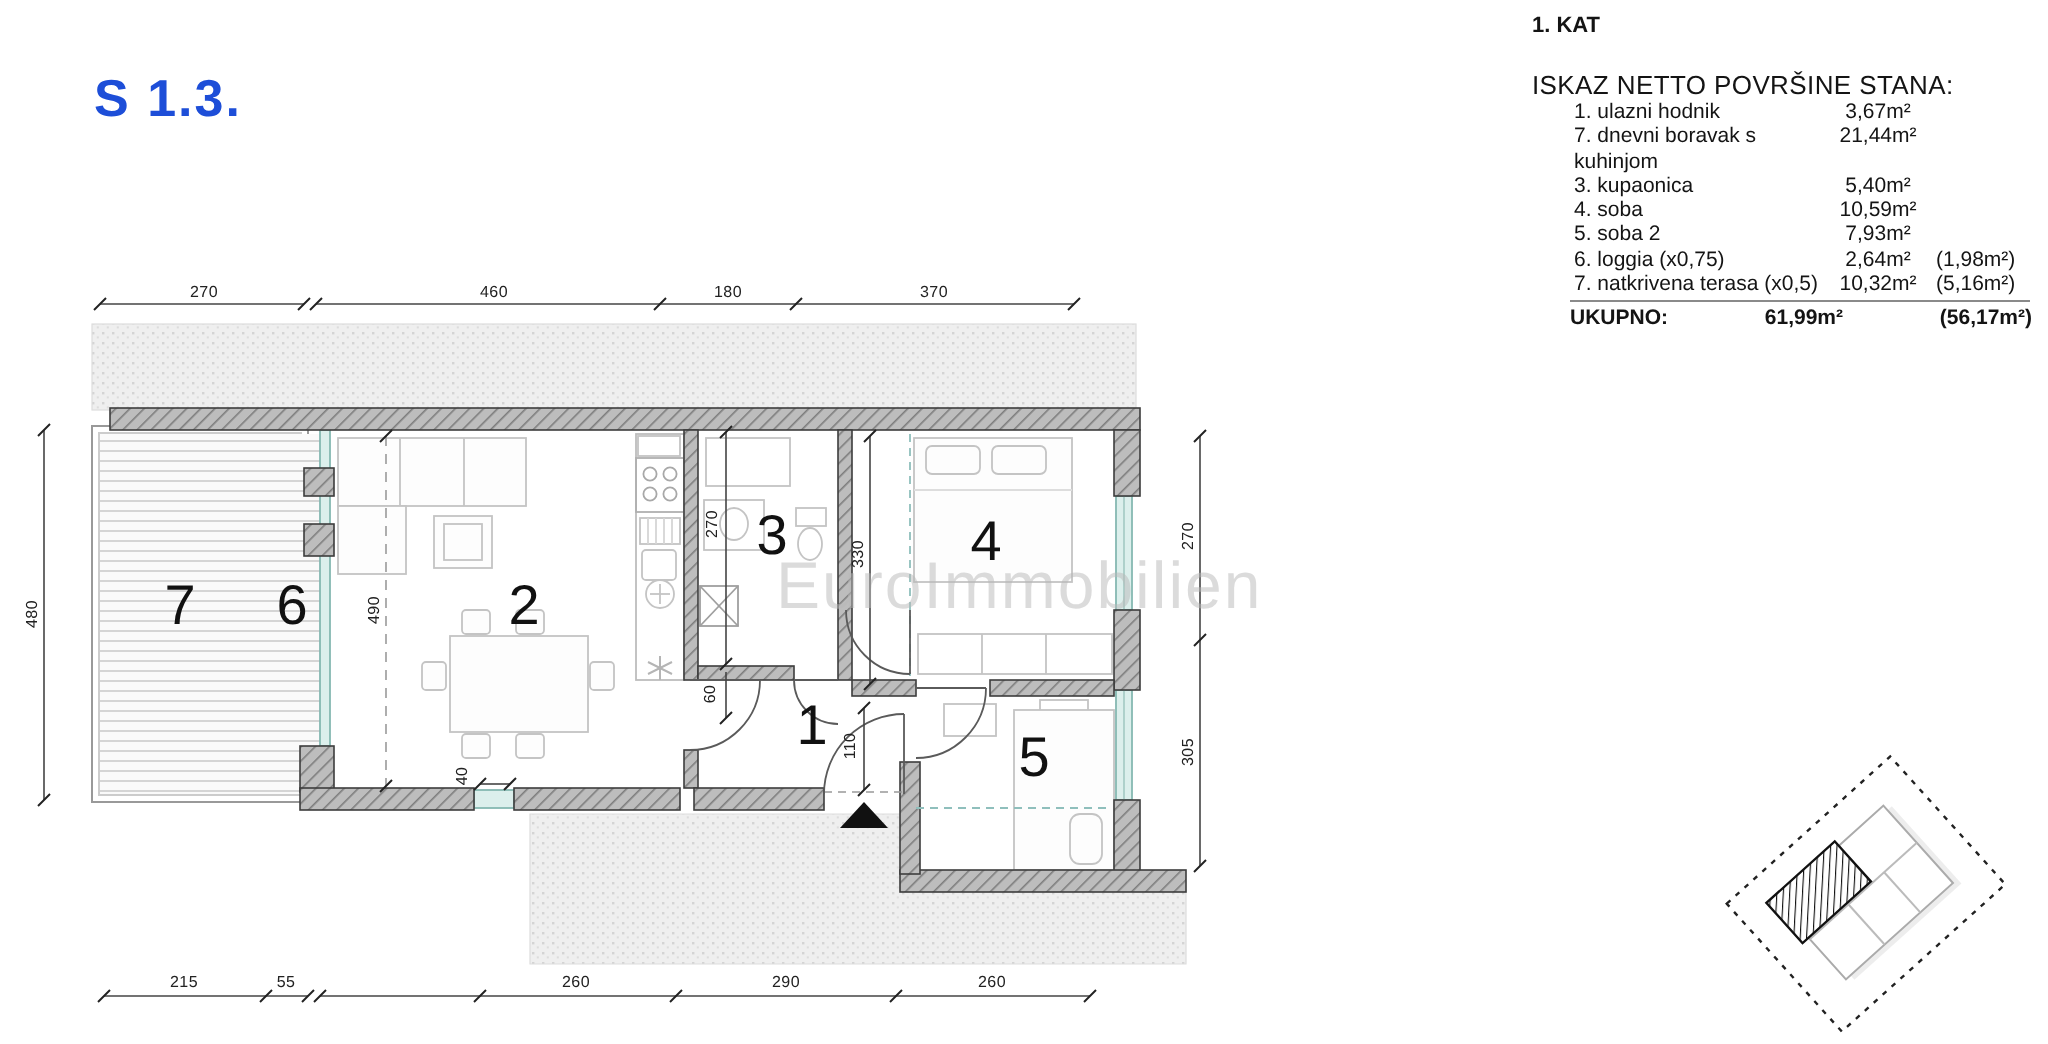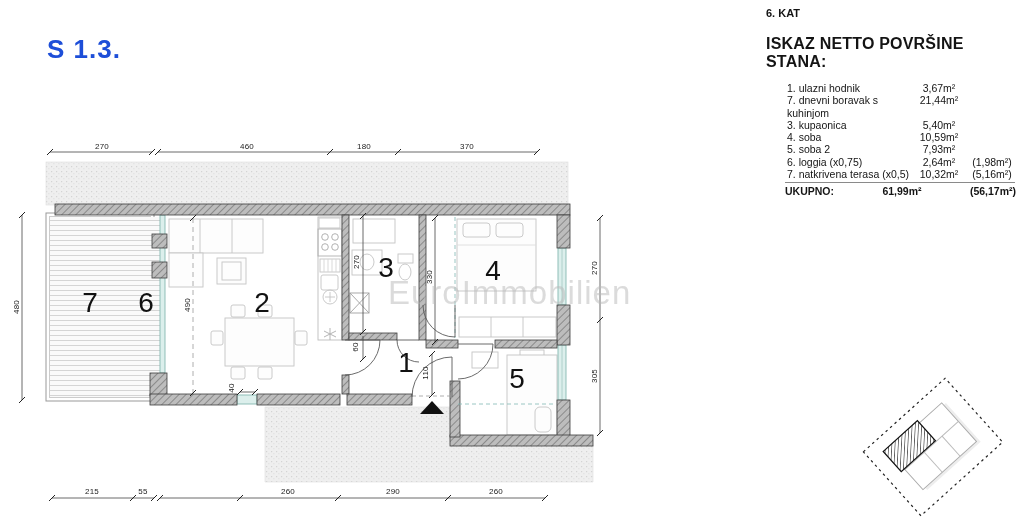--- a/index.html
+++ b/index.html
@@ -10,25 +10,25 @@
   svg.plan{position:absolute;left:0;top:0;}
   .room-no{position:absolute;transform:translate(-50%,-50%);font-size:28px;color:#111;}
   .dim{position:absolute;transform:translate(-50%,-50%);font-size:8px;color:#222;white-space:nowrap;
        letter-spacing:0.2px;}
   .dim.v{transform:translate(-50%,-50%) rotate(-90deg);}
   .watermark{position:absolute;left:388px;top:274px;font-size:33px;font-weight:normal;letter-spacing:1px;
              color:#b9b9b9;opacity:0.5;}
   
   .legend{position:absolute;left:766px;top:7px;width:250px;font-size:10.5px;color:#141414;}
   .legend .floor{font-weight:bold;font-size:11px;margin-bottom:16px;}
-  .legend .head{font-weight:bold;font-size:16px;margin-bottom:11px;letter-spacing:0.2px;}
+  .legend .head{font-weight:normal;font-size:13px;margin-bottom:0;letter-spacing:0.2px;}
   .legend .row{display:flex;align-items:baseline;padding-left:21px;line-height:12.3px;}
   .legend .row .lbl{flex:1;}
   .legend .row .val{width:58px;text-align:center;}
-  .legend .row .ext{width:48px;text-align:center;}
+  .legend .row .ext{width:48px;text-align:left;}
   .legend .rule{border-top:1px solid #8a8a8a;margin:2px 0 2px 19px;width:230px;}
   .legend .total{font-weight:bold;gap:48px;}
 </style>
 </head>
 <body>
 
 <div class="canvas">
 
   <svg class="plan" width="1024" height="522" viewBox="0 0 1024 522">
     <defs>
@@ -261,21 +261,21 @@
   <span class="dim v" style="left:594px;top:376px;">305</span>
 
   <span class="dim v" style="left:187px;top:305px;">490</span>
   <span class="dim v" style="left:356px;top:262px;">270</span>
   <span class="dim v" style="left:429px;top:277px;">330</span>
   <span class="dim v" style="left:355px;top:347px;">60</span>
   <span class="dim v" style="left:425px;top:373px;">110</span>
   <span class="dim v" style="left:231px;top:388px;">40</span>
 
   <div class="legend">
-    <div class="floor">6. KAT</div>
+    <div class="floor">1. KAT</div>
     <div class="head">ISKAZ NETTO POVRŠINE STANA:</div>
 
     <div class="row">
       <span class="lbl">1. ulazni hodnik</span>
       <span class="val">3,67m²</span>
       <span class="ext"></span>
     </div>
     <div class="row">
       <span class="lbl">7. dnevni boravak s kuhinjom</span>
       <span class="val">21,44m²</span>

